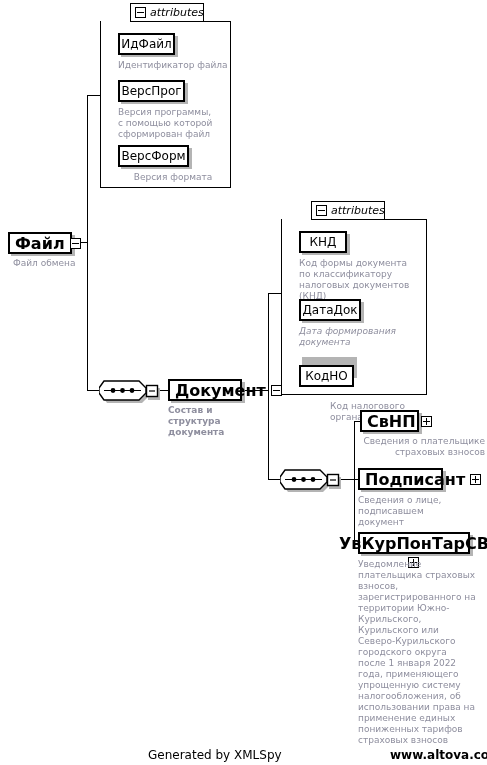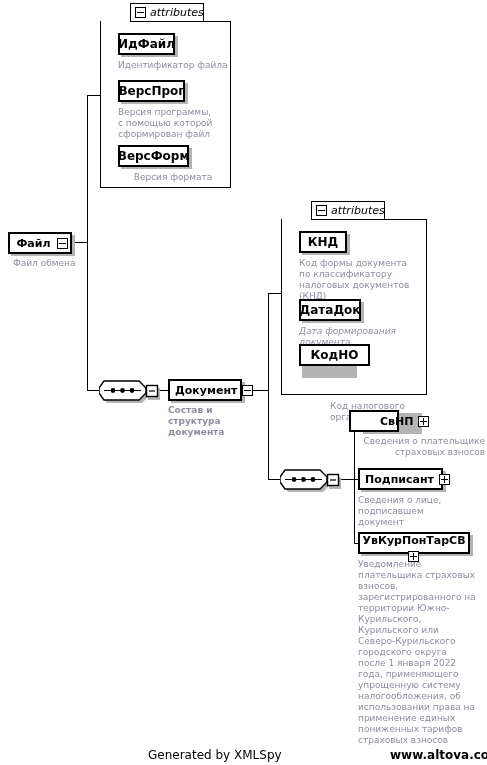--- a/index.html
+++ b/index.html
@@ -108,21 +108,21 @@
     display: flex;
     align-items: center;
     z-index: 4;
   }
   .node-shadow {
     position: absolute;
     background: #b4b4b4;
     z-index: 2;
   }
   .node-label {
-    font-size: 11px;
+    font-size: 16px;
     font-weight: bold;
     color: #000000;
     white-space: nowrap;
     padding: 0 5px;
     flex: 1 1 auto;
     text-align: center;
   }
   .node-toggle-wrap {
     height: 100%;
     display: flex;
@@ -138,21 +138,21 @@
     background: #ffffff;
     box-sizing: border-box;
     height: 22px;
     display: flex;
     align-items: center;
     justify-content: center;
     z-index: 4;
   }
   .attrnode-label {
     font-size: 12px;
-    font-weight: bold;
+    font-weight: normal;
     color: #000000;
     white-space: nowrap;
     padding: 0 7px;
   }
 
   
   .doc {
     position: absolute;
     font-size: 9px;
     line-height: 11px;
@@ -294,41 +294,41 @@
   </div>
   <div class="doc" style="left:299px; top:258px; width:118px;">Код формы документа по классификатору налоговых документов (КНД)</div>
 
   <div class="node-shadow" style="left:302px; top:302px; width:62px; height:21px;"></div>
   <div class="attrnode" style="left:299px; top:299px; width:62px;">
     <span class="attrnode-label">ДатаДок</span>
   </div>
   <div class="doc" style="left:299px; top:326px; width:108px;font-style:italic;">Дата формирования документа</div>
 
   <div class="node-shadow" style="left:302px; top:357px; width:55px; height:21px;"></div>
-  <div class="attrnode" style="left:299px; top:344px; width:71px;">
+  <div class="attrnode" style="left:299px; top:365px; width:55px;">
     <span class="attrnode-label">КодНО</span>
   </div>
   <div class="doc" style="left:330px; top:387px; width:110px;margin-top:14px;">Код налогового органа</div>
 
   <div class="seq" style="left:280px; top:468px;">
     <svg width="62" height="24" viewBox="0 0 62 24">
       <polygon points="5,21 40,21 47,14 47,9 40,2 5,2 0,9 0,14" fill="#b4b4b4" stroke="none" transform="translate(3,3)"></polygon>
       <polygon points="5,21 40,21 47,14 47,9 40,2 5,2 0,9 0,14" fill="#ffffff" stroke="#000000" stroke-width="1.4"></polygon>
       <line x1="5" y1="11.5" x2="42" y2="11.5" stroke="#000000" stroke-width="1.2"></line>
       <circle cx="14" cy="11.5" r="2.4" fill="#000000"></circle>
       <circle cx="23.5" cy="11.5" r="2.4" fill="#000000"></circle>
       <circle cx="33" cy="11.5" r="2.4" fill="#000000"></circle>
       <rect x="49" y="9" width="12" height="12" fill="#b4b4b4"></rect>
       <rect x="47.5" y="6.5" width="11" height="11" fill="#ffffff" stroke="#000000" stroke-width="1.4"></rect>
       <line x1="50" y1="12" x2="56" y2="12" stroke="#000000" stroke-width="1.2"></line>
     </svg>
   </div>
 
   <div class="node-shadow" style="left:363px; top:413px; width:59px; height:21px;"></div>
-  <div class="node" style="left:349px; top:410px; width:50px;padding-left:24px;">
+  <div class="node" style="left:360px; top:410px; width:59px;">
     <span class="node-label">СвНП</span>
     <span class="node-toggle-wrap">
       <span class="toggle plus"></span>
     </span>
   </div>
   <div class="doc" style="left:360px; top:436px; width:125px;text-align:right;">Сведения о плательщике страховых взносов</div>
 
   <div class="node-shadow" style="left:361px; top:471px; width:85px; height:21px;"></div>
   <div class="node" style="left:358px; top:468px; width:85px;">
     <span class="node-label">Подписант</span>

